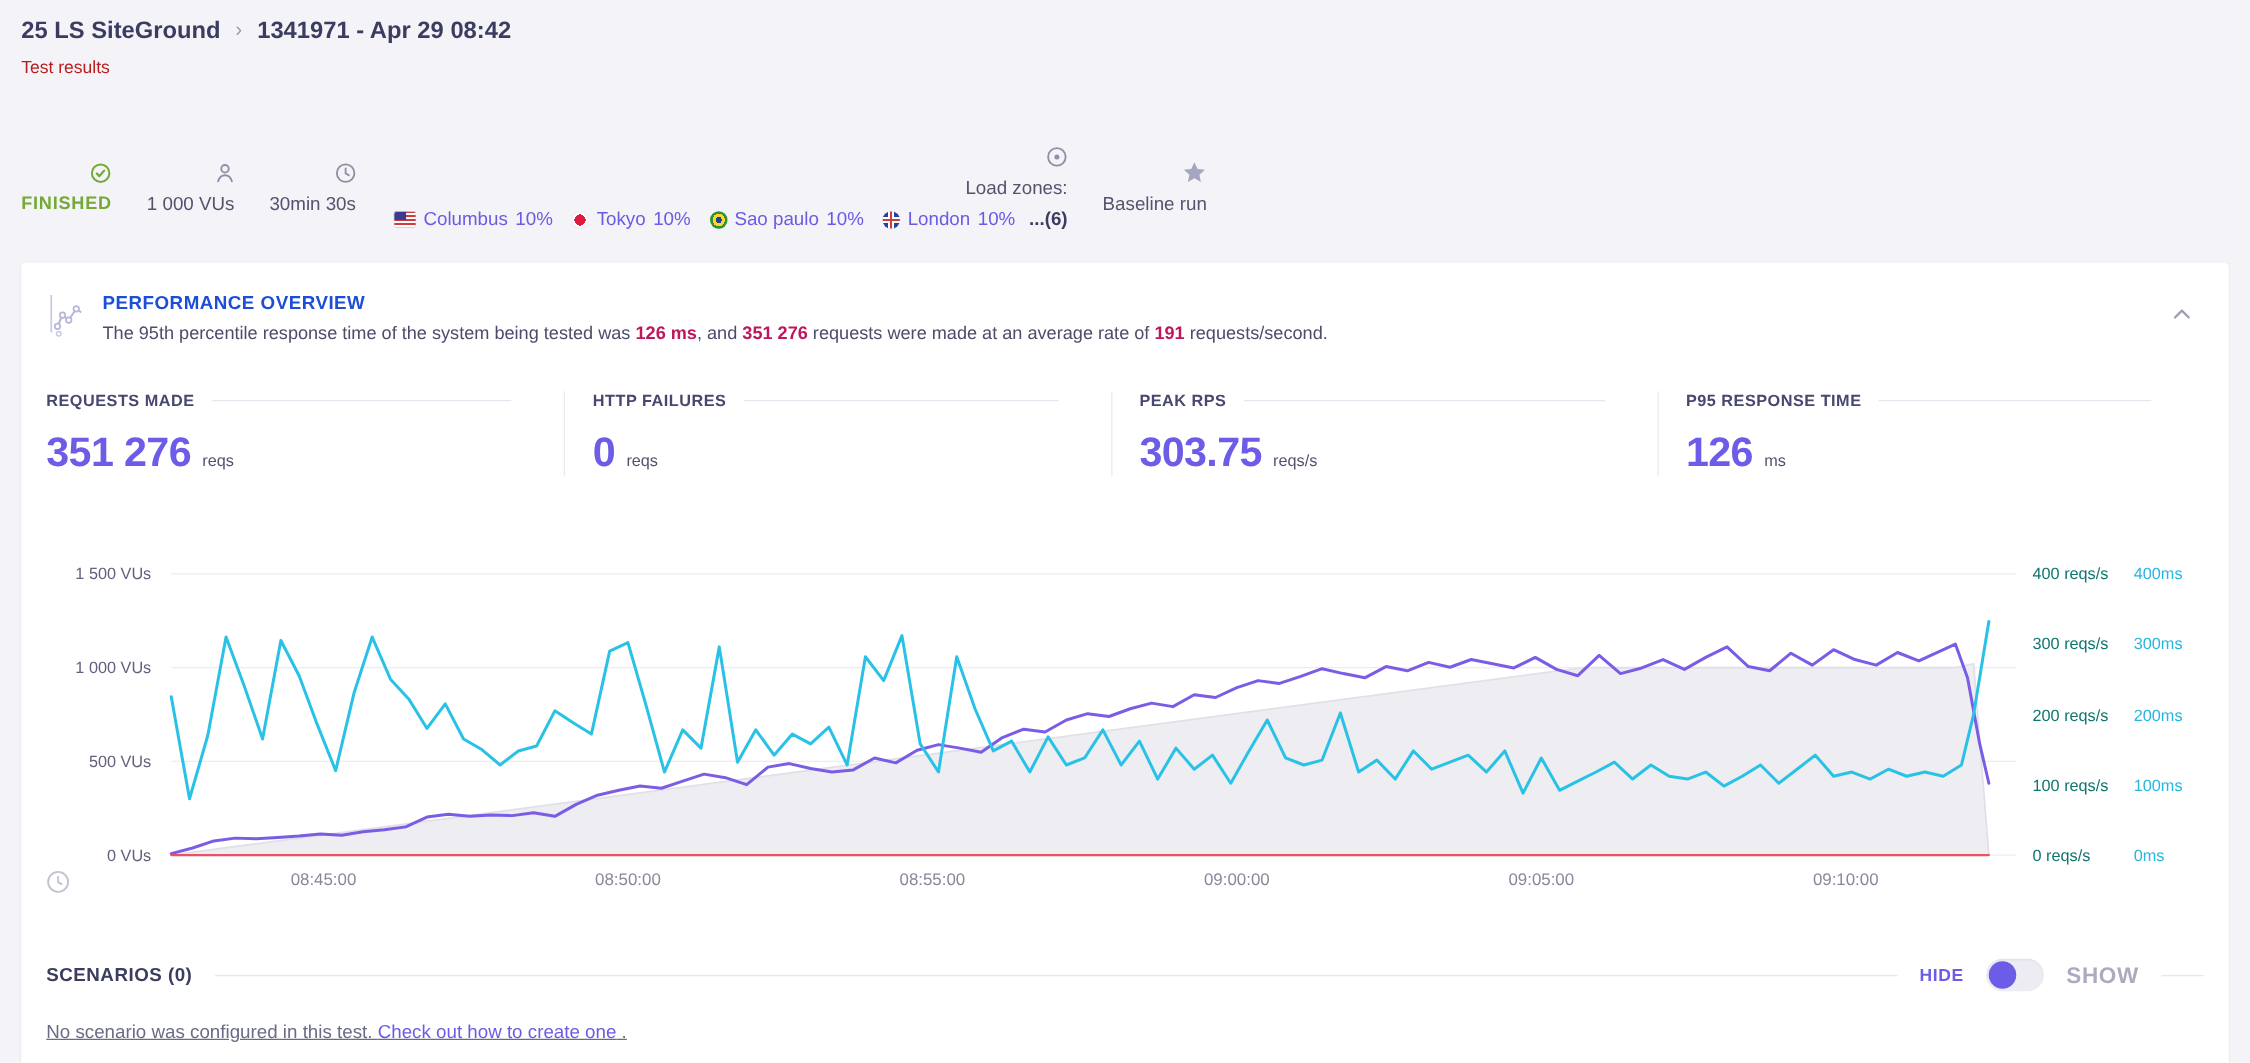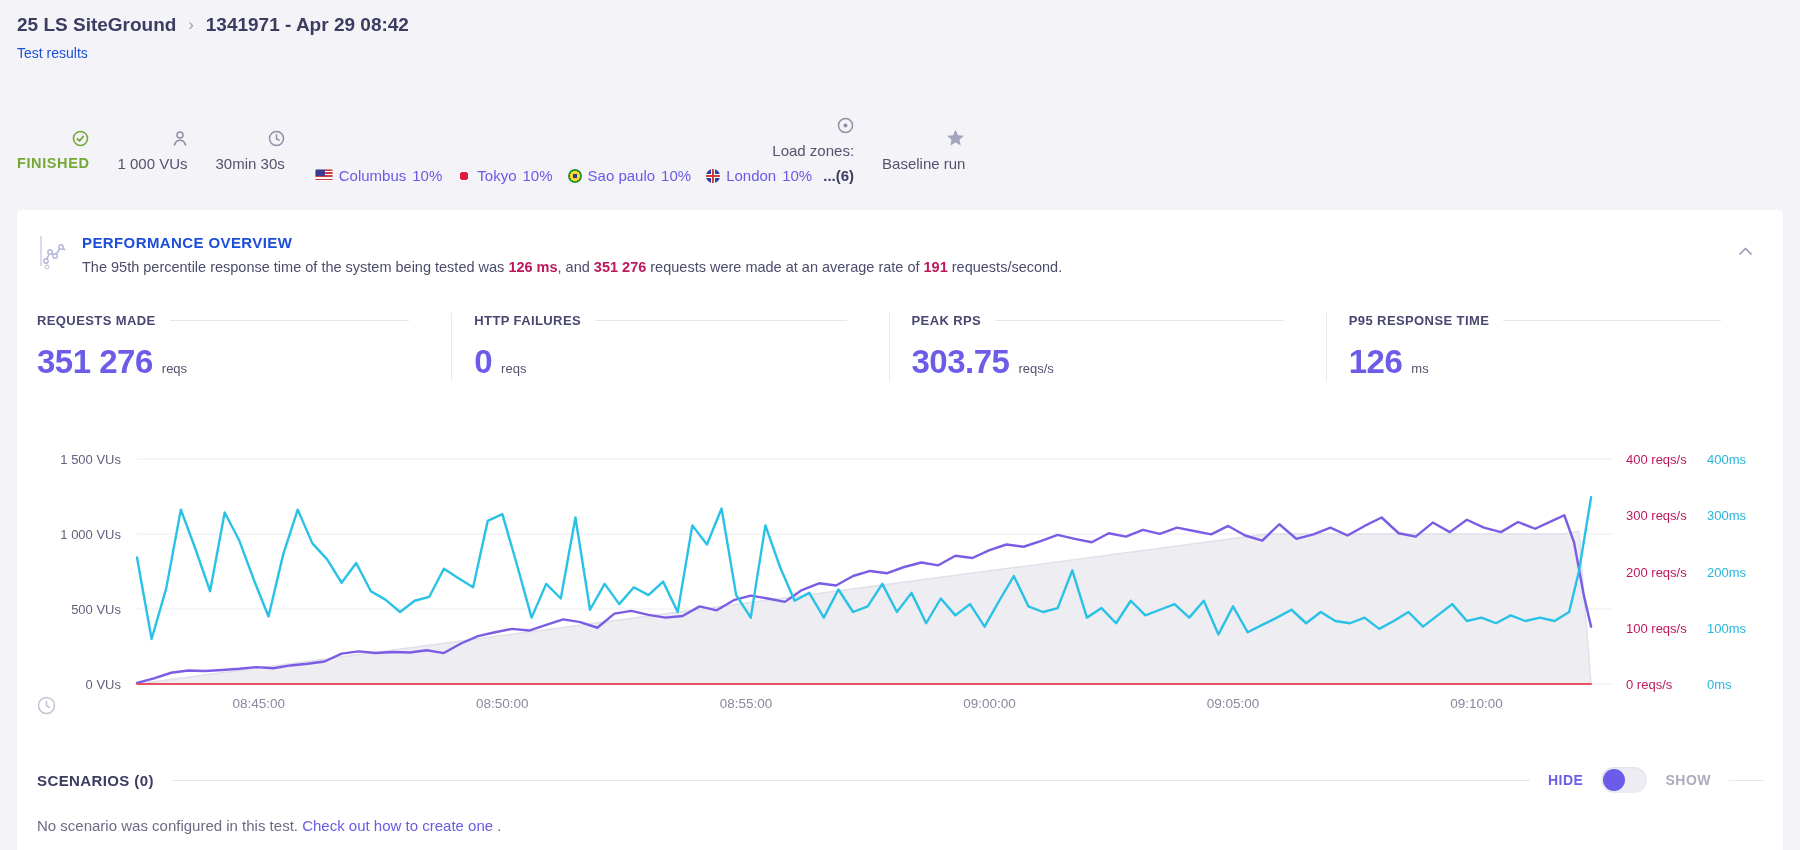--- a/index.html
+++ b/index.html
@@ -9,21 +9,21 @@
     background:#f3f3f8;
     font-family:"Liberation Sans", sans-serif;
     color:#3f3f63;
     padding:14px 17px;
     overflow:hidden;
   }
   
   .breadcrumb { display:flex; align-items:center; font-size:19px; font-weight:700; color:#3c3c60; }
   .crumb-link { cursor:pointer; }
   .crumb-sep { color:#9b9bb0; font-weight:400; margin:0 12px; font-size:16px; }
-  .subtitle { font-size:14px; color:#1d4ed8; margin-top:9px; }
+  .subtitle { font-size:14px; color:#b91c1c; margin-top:9px; }
 
   
   .status-row { display:flex; align-items:center; gap:28px; margin-top:56px; font-size:15px; color:#53536e; }
   .status-item { display:flex; align-items:flex-end; gap:8px; white-space:nowrap;flex-direction:column; }
   .finished-label { color:#74a936; font-weight:700; letter-spacing:.6px; font-size:14.5px; }
   .zones { display:flex; align-items:center; gap:15px; margin-left:2px; }
   .zone { display:flex; align-items:center; gap:6px; }
   .zone-city { color:#6a5be4; cursor:pointer; }
   .zone-pct { color:#6a5be4; }
   .more-zones { color:#3c3c60; font-weight:700; margin-left:-4px; }
@@ -71,40 +71,40 @@
   
   .chart-wrap { margin-top:78px; }
   .chart-row { display:flex; align-items:stretch; }
   .y-left  { width:100px; position:relative; }
   .y-right { width:150px; position:relative; }
   .plot { flex:1; position:relative; height:225px; }
   .plot svg { position:absolute; left:0; top:0; width:100%; height:100%; overflow:visible; display:block; }
   .ytick { position:absolute; transform:translateY(-50%); font-size:13px; color:#62627e; white-space:nowrap; }
   .y-left .ytick { right:16px; }
   .y-right .ytick { left:13px; display:flex; gap:9px; }
-  .rps-lab { color:#be185d; min-width:72px; }
+  .rps-lab { color:#0f766e; min-width:72px; }
   .ms-lab  { color:#27b6dc; }
   .x-row { display:flex; margin-top:12px; }
   .x-spacer-l { width:100px; display:flex; align-items:center; }
   .x-labels { flex:1; position:relative; height:18px; }
   .x-tick { position:absolute; transform:translateX(-50%); font-size:13.5px; color:#88889e; white-space:nowrap; }
   .x-spacer-r { width:150px; }
 
   
   .scenarios { margin-top:52px; }
   .scen-header { display:flex; align-items:center; gap:18px; }
   .scen-title { font-size:15px; font-weight:700; letter-spacing:.4px; color:#3c3c60; white-space:nowrap; }
   .scen-line { flex:1; height:1px; background:#e6e6ee; }
   .scen-tail { width:34px; height:1px; background:#e6e6ee; }
   .hide-label { color:#6c5ce7; font-weight:700; font-size:14px; letter-spacing:.5px; cursor:pointer; }
-  .show-label { color:#ababbf; font-weight:700; font-size:14px; letter-spacing:.5px; cursor:pointer; }
+  .show-label { color:#ababbf; font-weight:700; font-size:18px; letter-spacing:.5px; cursor:pointer; }
   .toggle { width:46px; height:26px; border-radius:13px; background:#ececf2; position:relative; cursor:pointer;
     box-shadow:inset 0 1px 2px rgba(0,0,0,.05); }
   .knob { width:22px; height:22px; border-radius:50%; background:#6c5ce7; position:absolute; left:2px; top:2px; }
-  .scen-msg { margin-top:24px; font-size:15px; color:#6b6b86; }
+  .scen-msg { margin-top:24px; font-size:15px; color:#6b6b86;text-decoration:underline; }
   .scen-link { color:#6a5be4; cursor:pointer; }
 </style>
 </head>
 <body>
 
 <div class="breadcrumb">
   <span class="crumb-link">25 LS SiteGround</span>
   <span class="crumb-sep">›</span>
   <span class="crumb-link">1341971 - Apr 29 08:42</span>
 </div>

